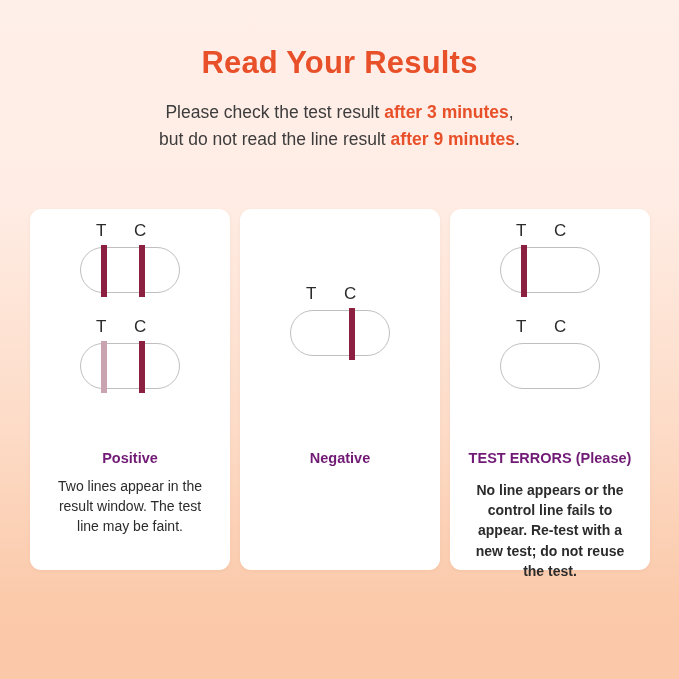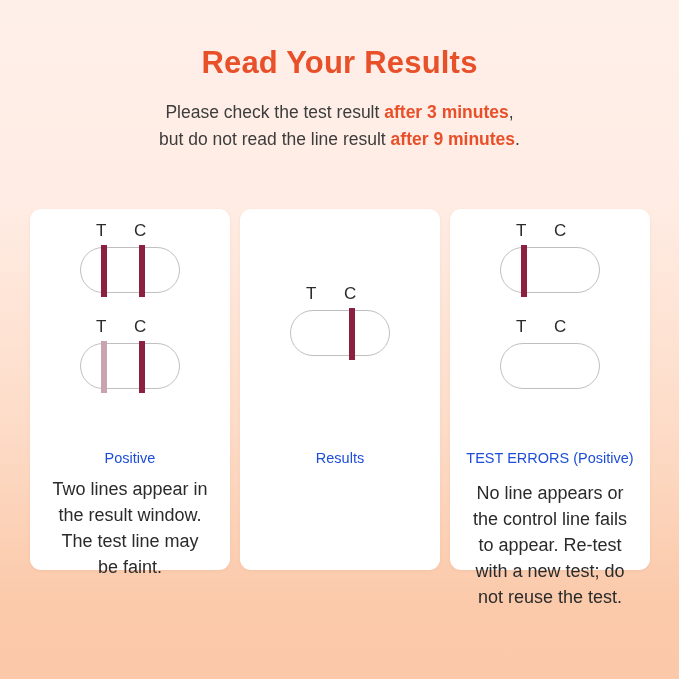--- a/index.html
+++ b/index.html
@@ -118,33 +118,33 @@
   .card-caption {
     position: absolute;
     left: 0;
     right: 0;
     top: 240px;
     padding: 0 12px;
     text-align: center;
     box-sizing: border-box;
   }
   .caption-heading {
-    color: #1d4ed8;
-    font-weight: normal;
+    color: #701a75;
+    font-weight: bold;
     font-size: 14.5px;
     line-height: 1.3;
     margin: 0 0 6px 0;
   }
   .caption-body {
     color: #2B2B2B;
-    font-size: 18px;
+    font-size: 14px;
     line-height: 1.45;
     margin: 8px;
   }
-  .caption-body.spaced { margin-top: 12px; }
+  .caption-body.spaced { margin-top: 12px; font-weight: bold; }
 </style>
 </head>
 <body>
 
 <div class="page">
 
   <div class="header">
     <h1 class="title">Read Your Results</h1>
     <p class="subtitle">
       <span>Please check the test result </span><span class="hl">after 3 minutes</span><span>,</span><br>
@@ -187,21 +187,21 @@
             <div class="strip-labels">
               <span class="lbl-t">T</span>
               <span class="lbl-c">C</span>
             </div>
             <div class="pill">
               <div class="line c strong"></div>
             </div>
           </div>
         </div>
         <div class="card-caption">
-          <p class="caption-heading">Results</p>
+          <p class="caption-heading">Negative</p>
         </div>
       </div>
       <div class="card">
         <div class="card-visual">
           <div class="strip-group" style="top: 12px;">
             <div class="strip-labels">
               <span class="lbl-t">T</span>
               <span class="lbl-c">C</span>
             </div>
             <div class="pill">
@@ -210,19 +210,19 @@
           </div>
           <div class="strip-group" style="top: 108px;">
             <div class="strip-labels">
               <span class="lbl-t">T</span>
               <span class="lbl-c">C</span>
             </div>
             <div class="pill"></div>
           </div>
         </div>
         <div class="card-caption">
-          <p class="caption-heading">TEST ERRORS (Positive)</p>
+          <p class="caption-heading">TEST ERRORS (Please)</p>
           <p class="caption-body spaced">No line appears or the control line fails to appear. Re-test with a new test; do not reuse the test.</p>
         </div>
       </div>
     </div>
 
 </div>
 
 </body></html>

